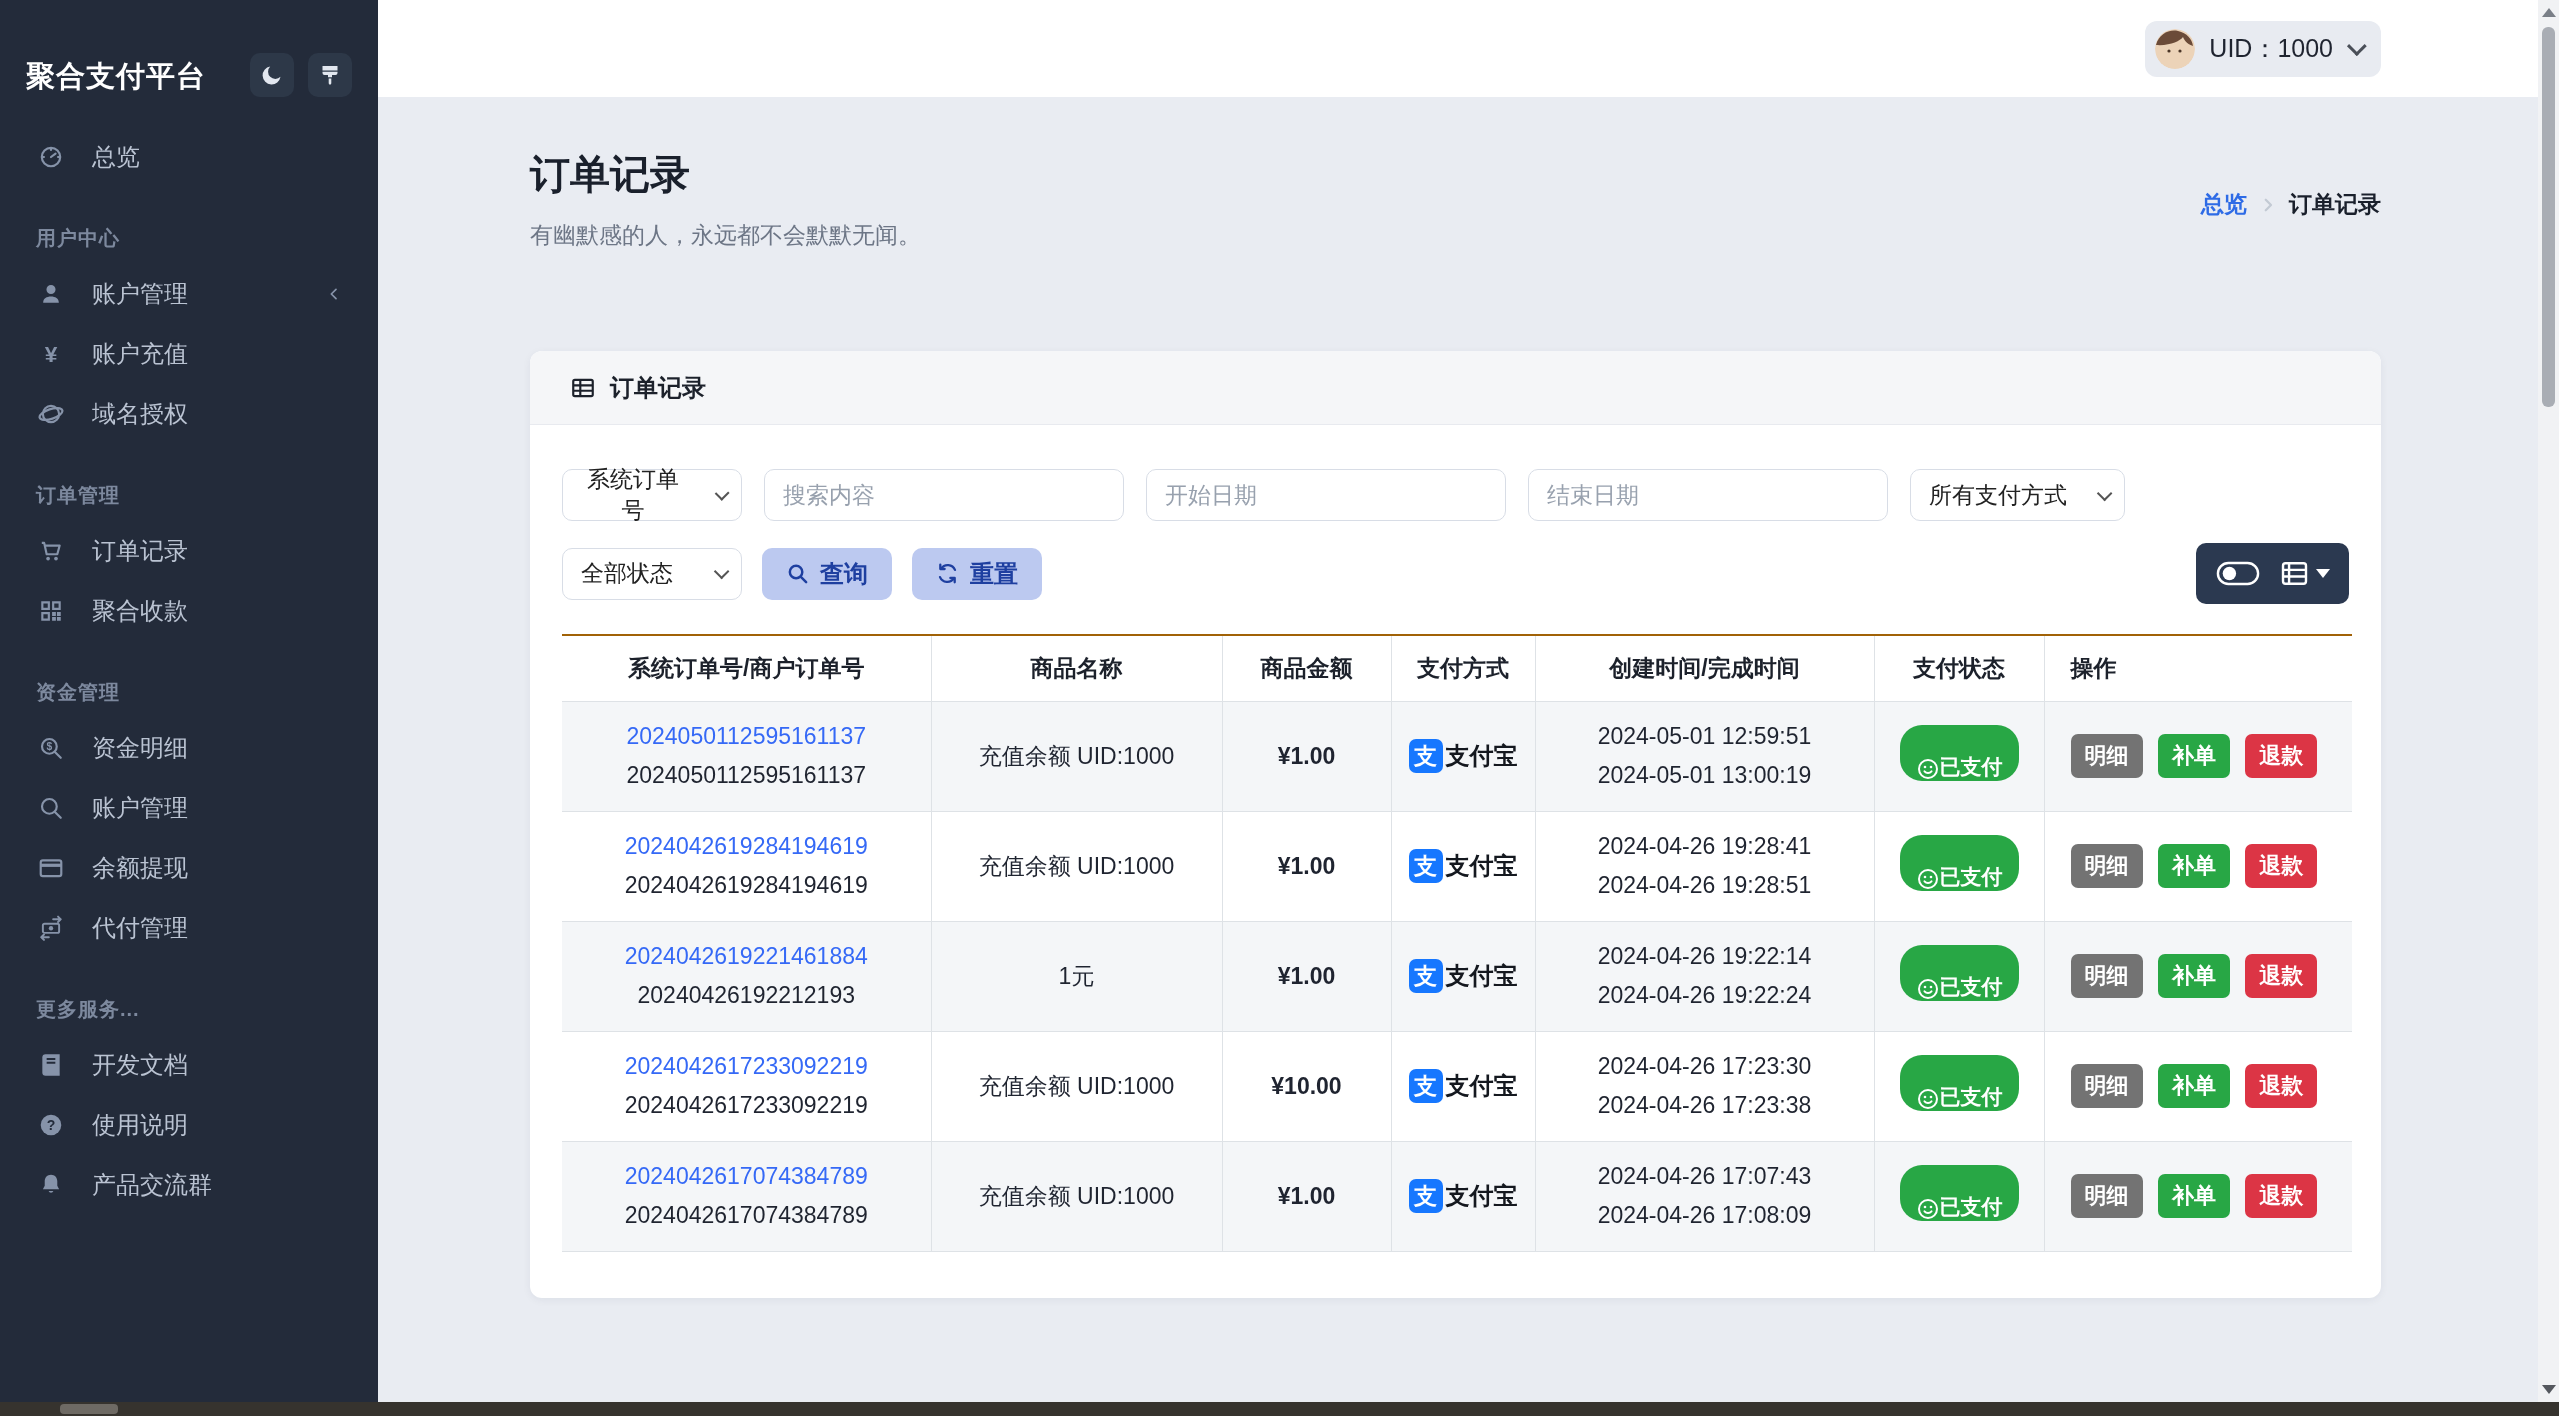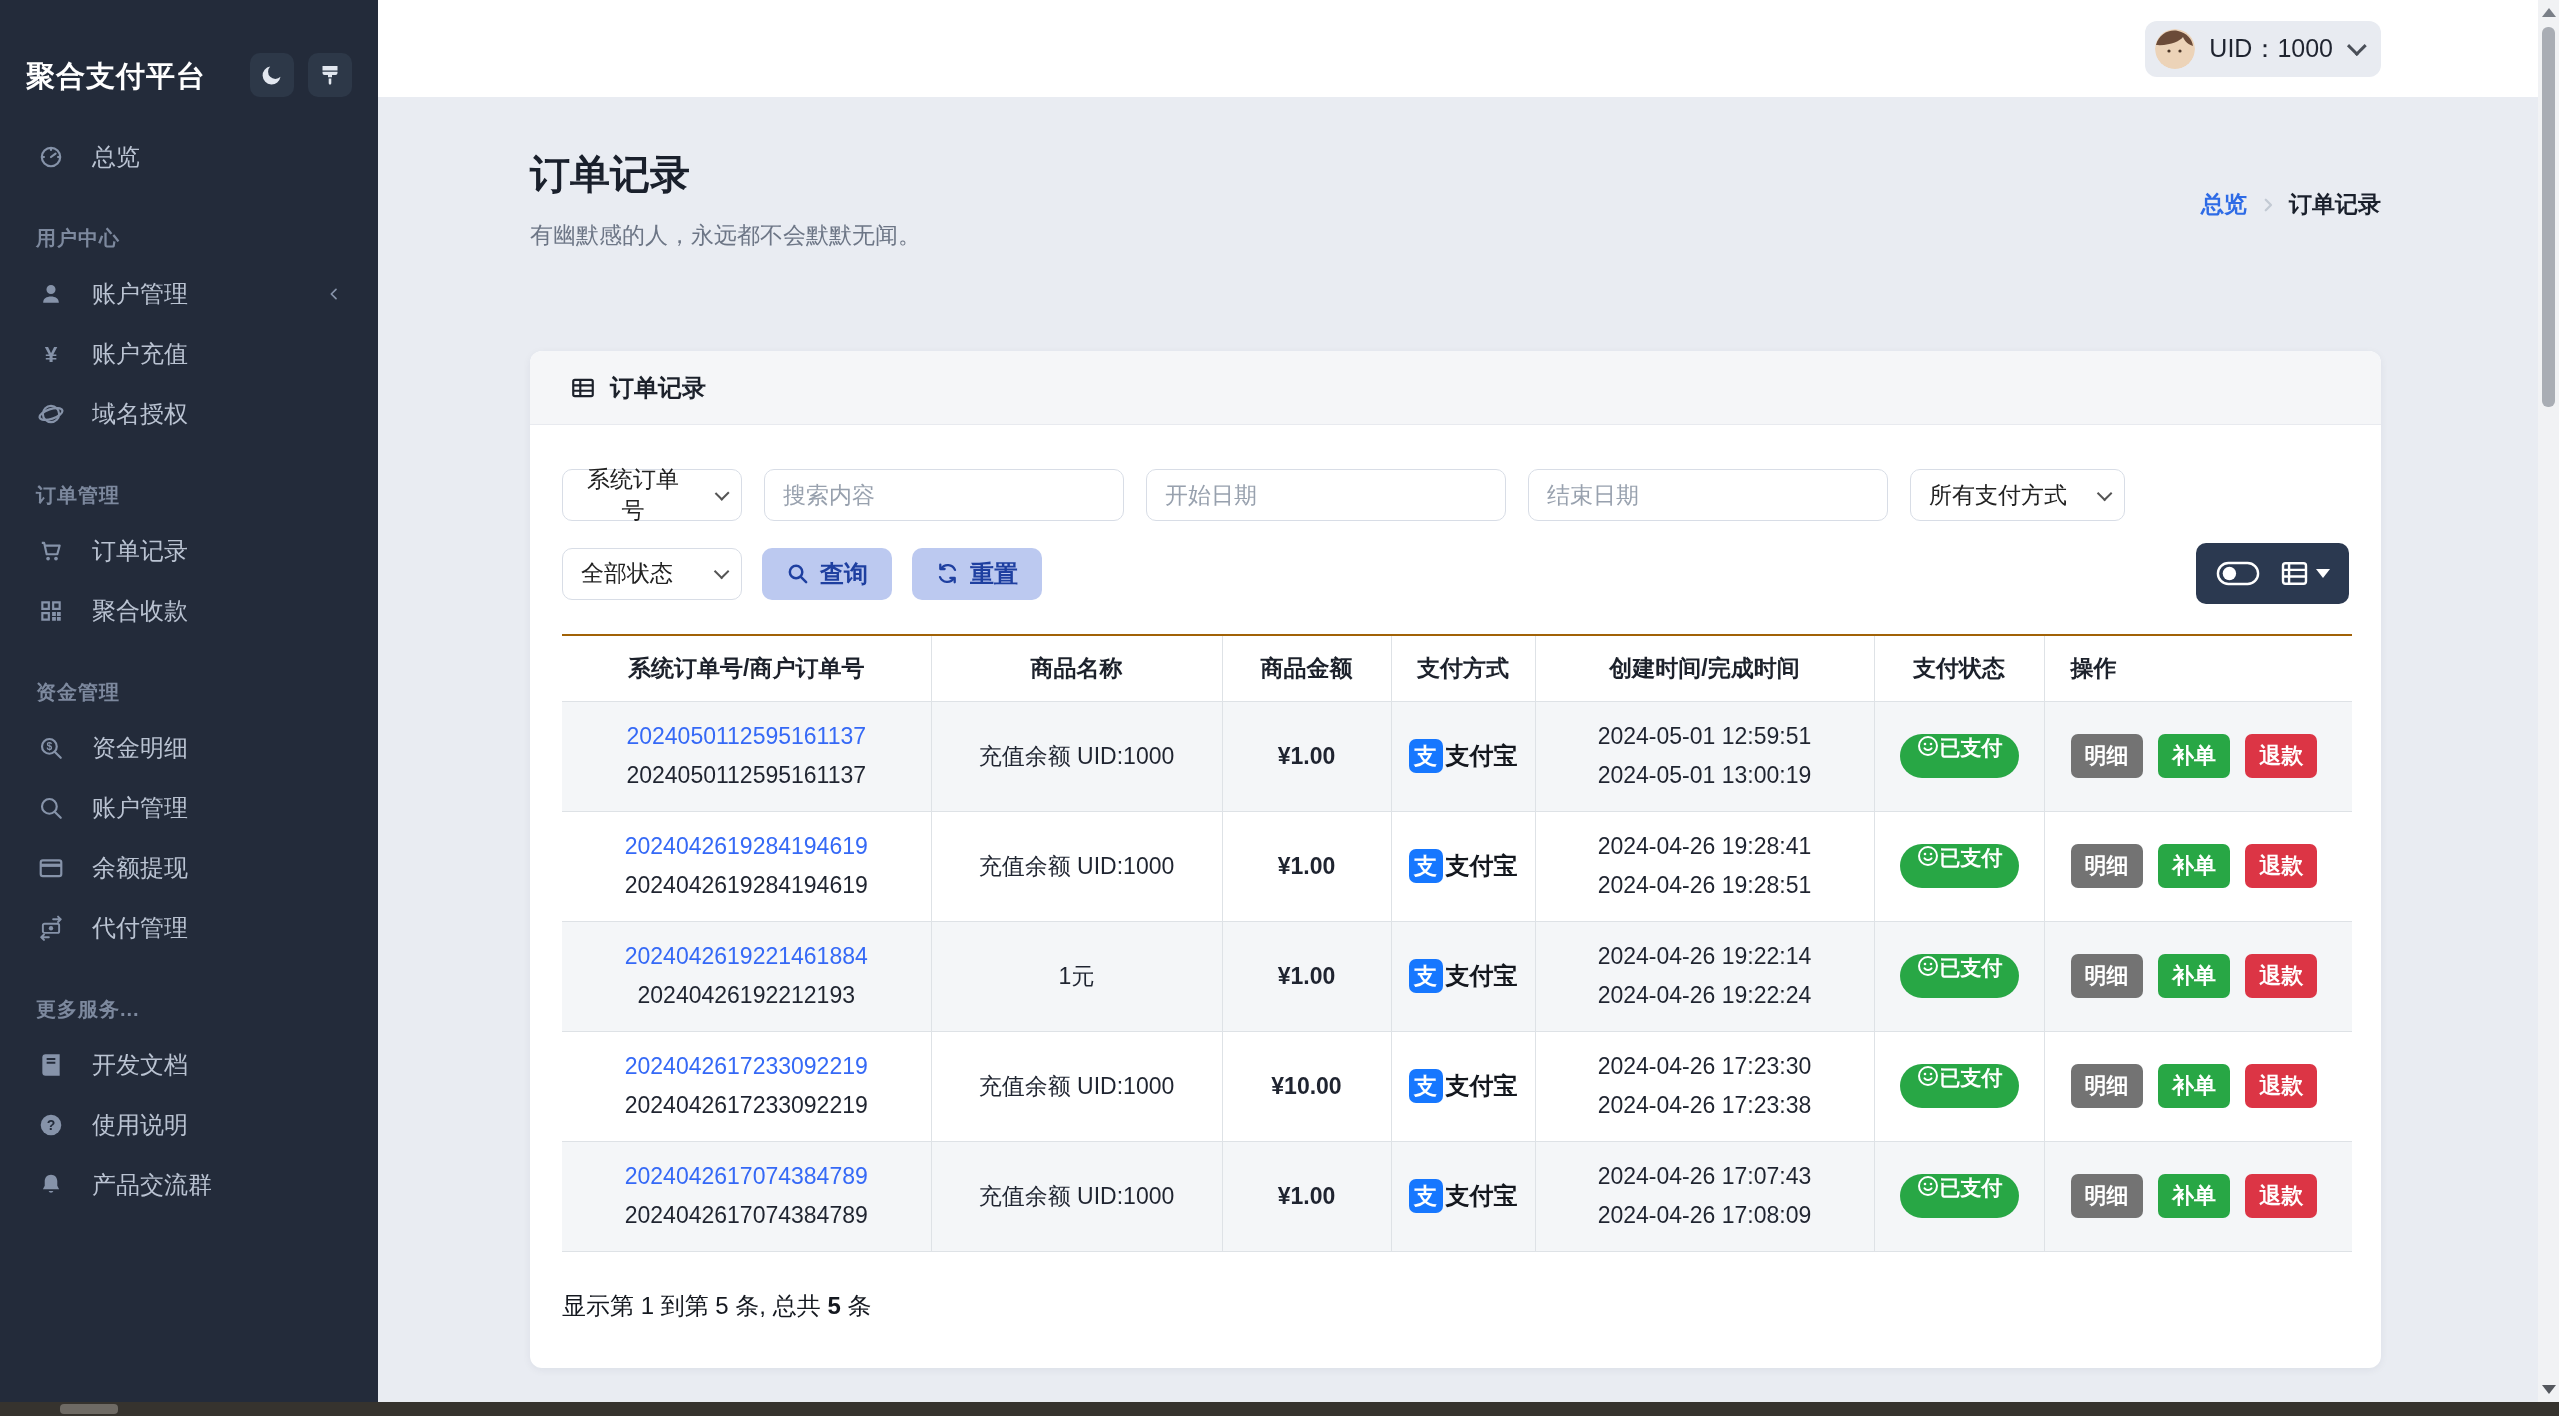--- a/index.html
+++ b/index.html
@@ -58,21 +58,21 @@
   .orders th:last-child, .orders td:last-child { border-right:none; }
   .orders th.col-actions { text-align:left; padding-left:26px; }
   .orders td { height:110px; font-size:23px; color:#1f2430; border-bottom:1px solid #dee2e6; border-right:1px solid #dee2e6; text-align:center; vertical-align:middle; }
   .orders tbody tr:nth-child(odd) { background:#f4f6f8; }
   .two-line div { line-height:39px; }
   a.order-link { color:#3569f6; text-decoration:none; cursor:pointer; }
   .amount { font-weight:bold; color:#14181f; font-size:24px; }
   .paywrap { display:inline-flex; align-items:center; gap:3px; }
   .alipay-badge { width:34px; height:34px; border-radius:7px; background:#1677ff; color:#fff; font-size:23px; font-weight:bold; display:inline-flex; align-items:center; justify-content:center; }
   .payname { font-weight:bold; color:#14181f; font-size:24px; }
-  .badge-paid { display:inline-flex; align-items:flex-start; height:44px; padding:0 16px; border-radius:22px; background:#28a745; color:#fff; font-size:21px; font-weight:bold; }
+  .badge-paid { display:inline-flex; align-items:flex-end; height:56px; padding:0 16px; border-radius:22px; background:#28a745; color:#fff; font-size:21px; font-weight:bold; }
   td.c-actions { text-align:left; padding-left:26px; }
   .act { min-width:72px; height:44px; padding:0 13px; border:none; border-radius:7px; color:#fff; font-size:22px; font-weight:bold; margin-right:9px; cursor:pointer; font-family:inherit; }
   .act-detail { background:#737373; }
   .act-supplement { background:#28a745; }
   .act-refund { background:#dc3545; }
 
   .summary { margin-top:38px; font-size:24px; color:#14181f; }
   .summary b { font-weight:bold; }
 
   
@@ -541,23 +541,20 @@
     </td>
     <td class="c-actions">
       <button class="act act-detail">明细</button>
       <button class="act act-supplement">补单</button>
       <button class="act act-refund">退款</button>
     </td>
   </tr>
 </tbody>
           </table>
 
-          <div class="summary">
-            <span>显示第 1 到第 5 条, 总共 </span><b>5</b><span> 条</span>
-          </div>
         </div>
       </section>
     </div>
     <div class="main-bottom-strip"></div>
   </div>
 
   <div class="vscrollbar">
     <div class="vs-arrow-up"></div>
     <div class="vs-thumb"></div>
     <div class="vs-arrow-down"></div>

